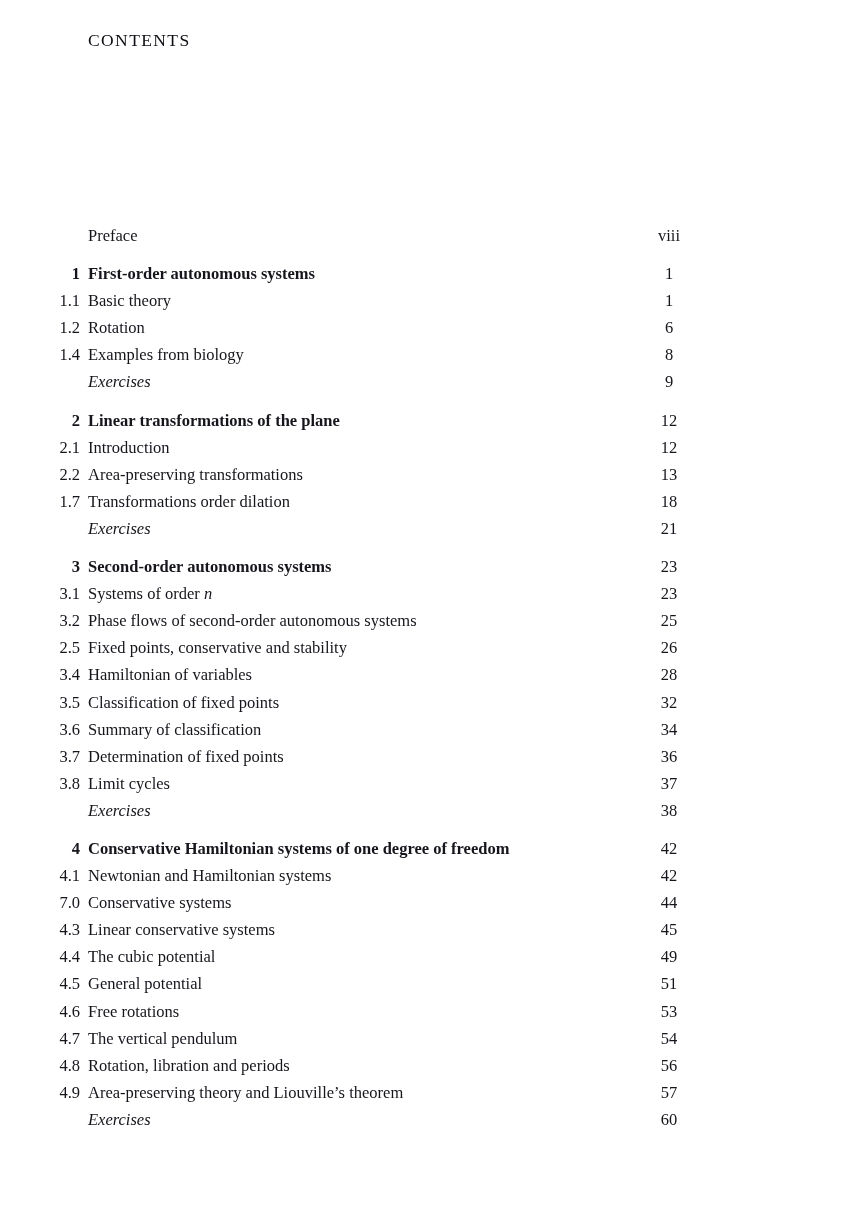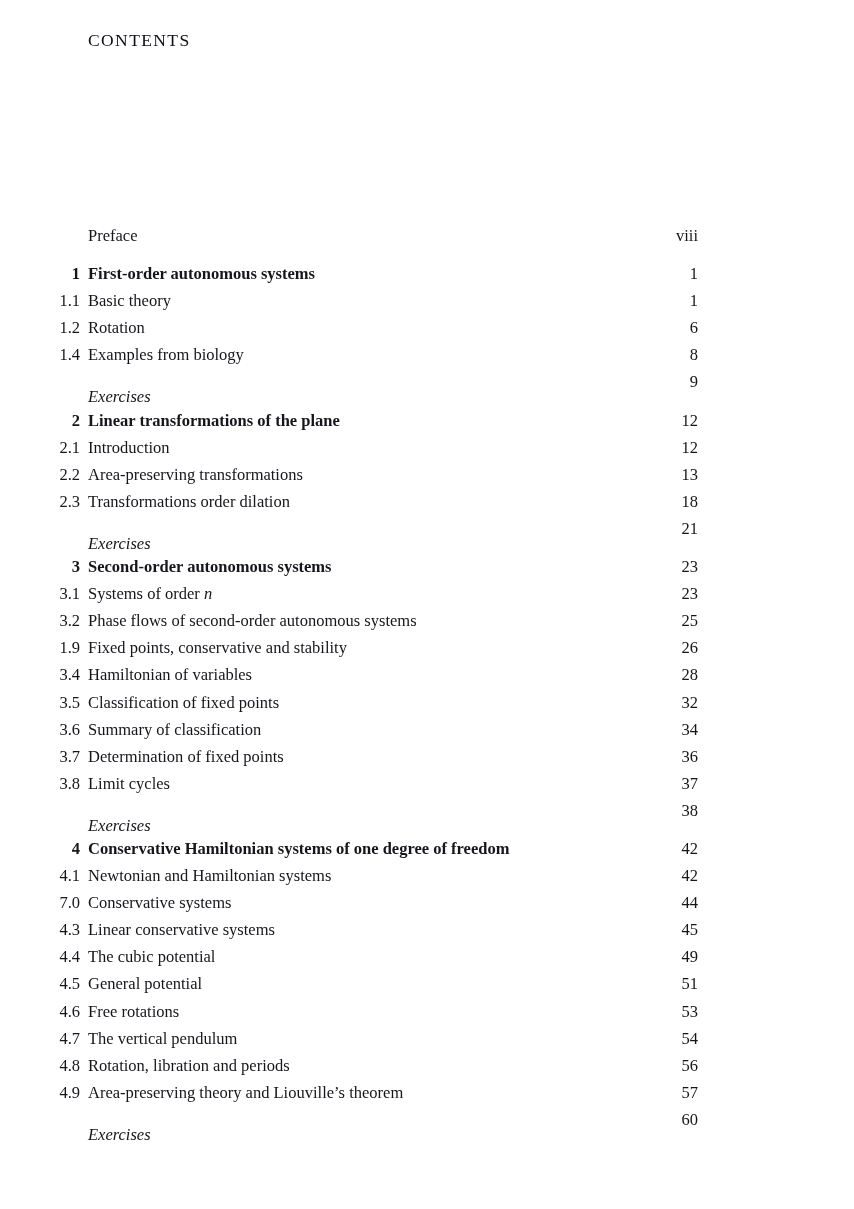--- a/index.html
+++ b/index.html
@@ -54,31 +54,30 @@
     position: absolute;
     left: 88px;
     font-size: 16.5px;
     color: #15151c;
     white-space: nowrap;
   }
   .toc-page {
     position: absolute;
     left: 640px;
     width: 58px;
-    text-align: right;
+    text-align: center;
     font-size: 16.5px;
     color: #15151c;
   }
   .lvl-chapter .toc-num,
   .lvl-chapter .toc-label {
     font-weight: bold;
   }
   .lvl-exercises .toc-label {
     font-style: italic;
-    margin-top: 15px;
   }
   .gap-before {
     margin-top: 11px;
   }
   .italic-n {
     font-style: italic;
   }
 </style>
 </head>
 <body>
@@ -125,21 +124,21 @@
         <span class="toc-num">2.1</span>
         <span class="toc-label">Introduction</span>
         <span class="toc-page">12</span>
       </div>
       <div class="toc-row lvl-section">
         <span class="toc-num">2.2</span>
         <span class="toc-label">Area-preserving transformations</span>
         <span class="toc-page">13</span>
       </div>
       <div class="toc-row lvl-section">
-        <span class="toc-num">2.3</span>
+        <span class="toc-num">1.7</span>
         <span class="toc-label">Transformations order dilation</span>
         <span class="toc-page">18</span>
       </div>
       <div class="toc-row lvl-exercises">
         <span class="toc-num"></span>
         <span class="toc-label">Exercises</span>
         <span class="toc-page">21</span>
       </div>
       <div class="toc-row lvl-chapter gap-before">
         <span class="toc-num">3</span>
@@ -150,21 +149,21 @@
         <span class="toc-num">3.1</span>
         <span class="toc-label">Systems of order <span class="italic-n">n</span></span>
         <span class="toc-page">23</span>
       </div>
       <div class="toc-row lvl-section">
         <span class="toc-num">3.2</span>
         <span class="toc-label">Phase flows of second-order autonomous systems</span>
         <span class="toc-page">25</span>
       </div>
       <div class="toc-row lvl-section">
-        <span class="toc-num">1.9</span>
+        <span class="toc-num">2.5</span>
         <span class="toc-label">Fixed points, conservative and stability</span>
         <span class="toc-page">26</span>
       </div>
       <div class="toc-row lvl-section">
         <span class="toc-num">3.4</span>
         <span class="toc-label">Hamiltonian of variables</span>
         <span class="toc-page">28</span>
       </div>
       <div class="toc-row lvl-section">
         <span class="toc-num">3.5</span>

